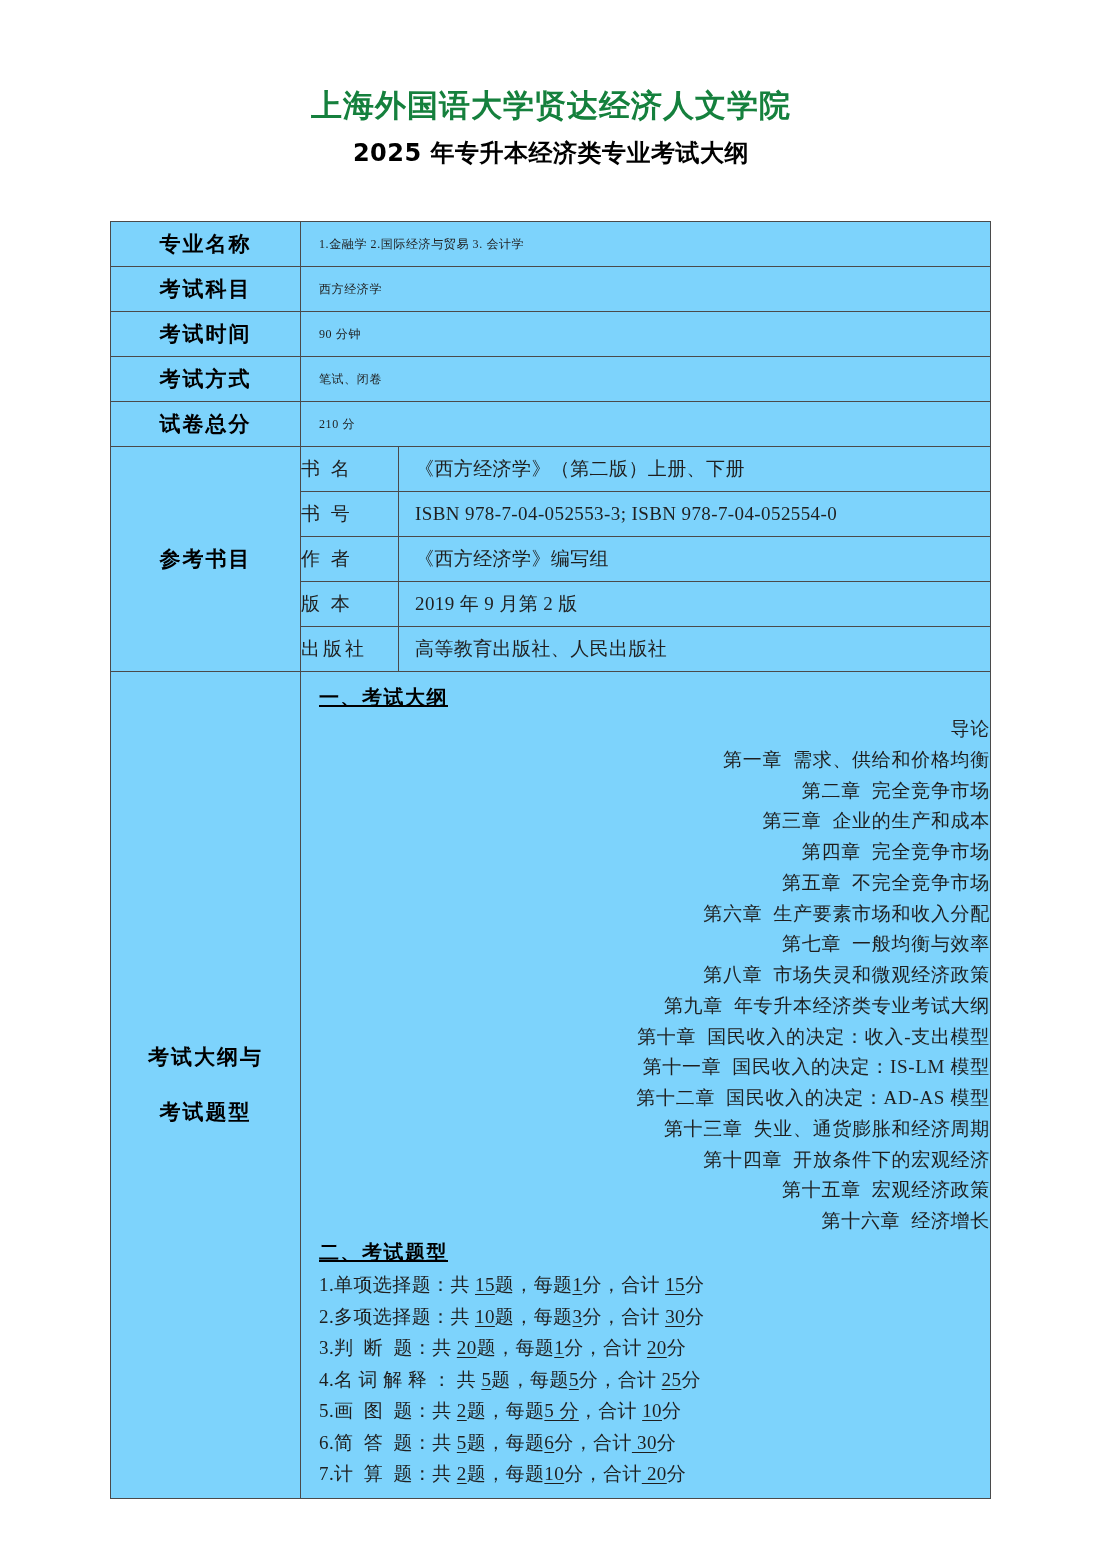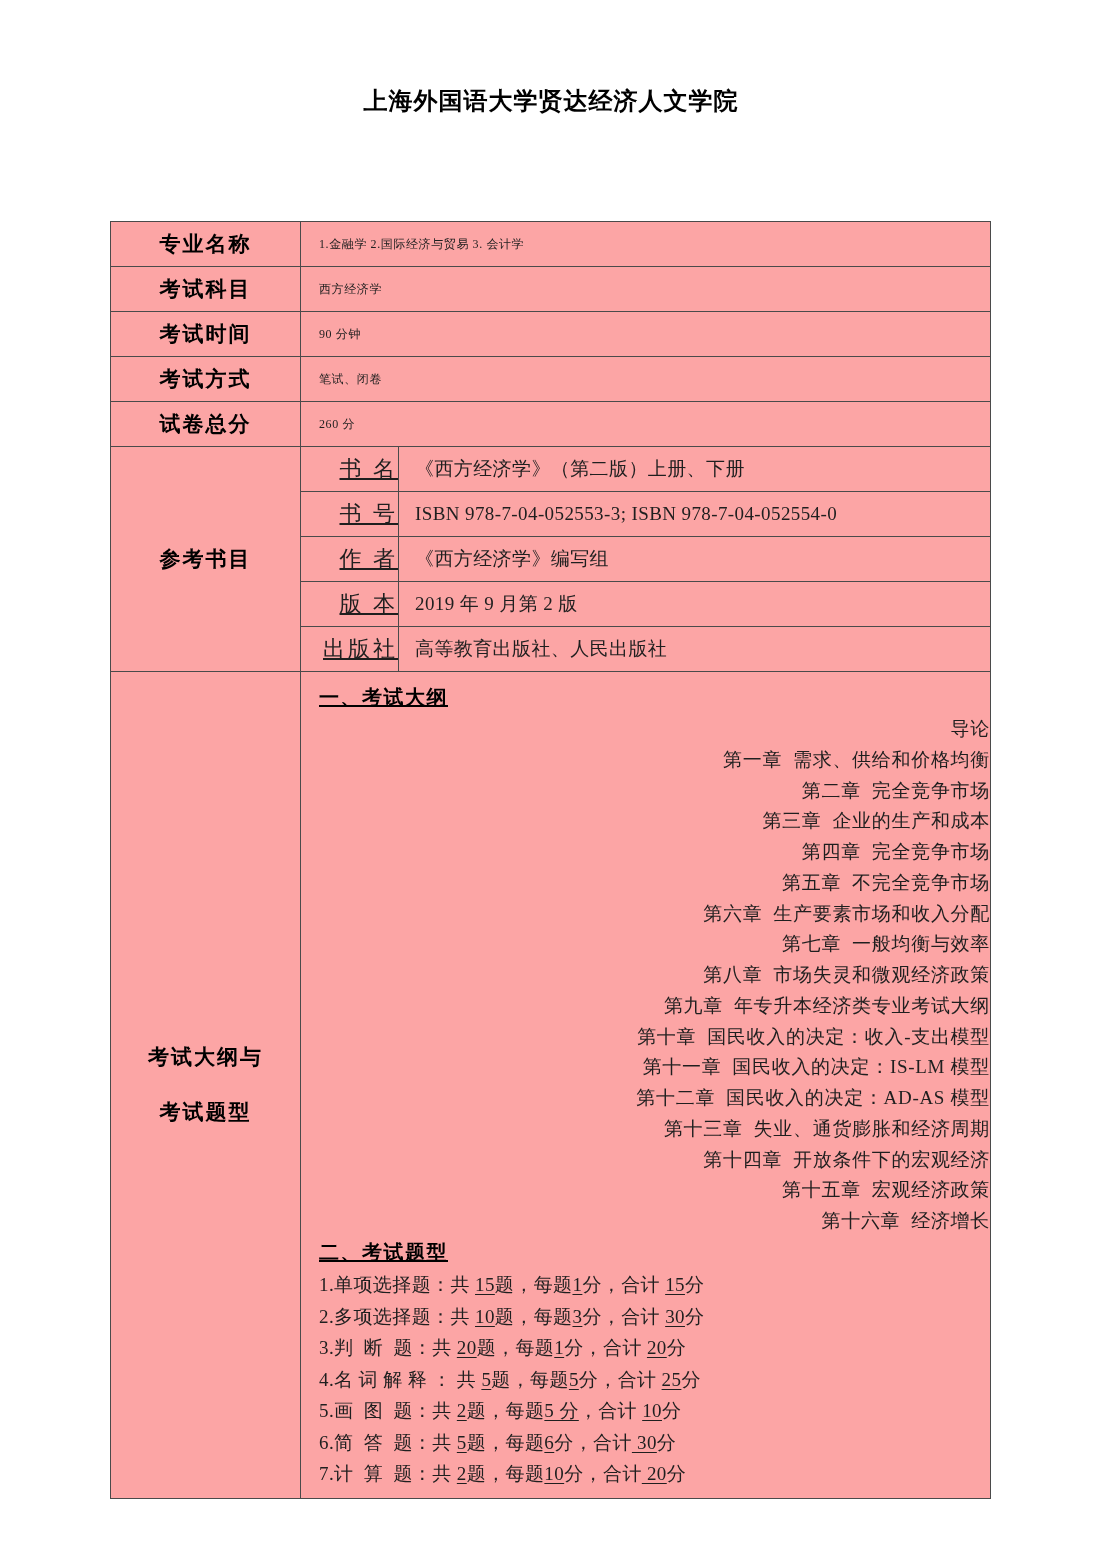--- a/index.html
+++ b/index.html
@@ -24,25 +24,25 @@
     position: relative;
   }
 
   
   .title-block {
     text-align: center;
     padding-top: 86px;
   }
   .doc-title {
     font-family: "DejaVu Sans", "Liberation Sans", sans-serif;
-    font-size: 24px;
+    font-size: 31px;
     font-weight: bold;
     letter-spacing: 1px;
     line-height: 1.25;
-    color: #000000;
+    color: #15803d;
   }
   .doc-subtitle {
     font-family: "DejaVu Sans", "Liberation Sans", sans-serif;
     font-size: 24px;
     font-weight: bold;
     letter-spacing: 0.5px;
     margin-top: 12px;
     color: #000;
   }
 
@@ -52,21 +52,21 @@
     left: 110px;
     top: 221px;
     width: 881px;
     border-collapse: collapse;
     table-layout: fixed;
   }
   .exam-table td {
     border: 1px solid #4a4a4a;
     padding: 0;
     vertical-align: middle;
-    background: #fca5a5;
+    background: #7dd3fc;
   }
 
   .lbl {
     width: 190px;
     text-align: center;
     font-family: "DejaVu Serif", "Liberation Serif", serif;
     font-weight: bold;
     font-size: 21px;
     letter-spacing: 2px;
     color: #000;
@@ -85,26 +85,25 @@
     width: 190px;
     text-align: center;
     font-family: "DejaVu Serif", "Liberation Serif", serif;
     font-weight: bold;
     font-size: 21px;
     letter-spacing: 2px;
     color: #000;
   }
   .sublbl {
     width: 98px;
-    text-align: right;
-    font-size: 22px;
+    text-align: left;
+    font-size: 19px;
     letter-spacing: 3px;
     color: #1f1f1f;
     height: 44px;
-    text-decoration: underline;
   }
   .subval {
     padding-left: 16px !important;
     font-size: 19px;
     letter-spacing: 0.4px;
     color: #1f1f1f;
     height: 44px;
   }
 
   
@@ -155,20 +154,21 @@
     text-underline-offset: 3px;
   }
 </style>
 </head>
 <body>
 
 <div class="page">
 
   <div class="title-block">
     <div class="doc-title">上海外国语大学贤达经济人文学院</div>
+    <div class="doc-subtitle">2025 年专升本经济类专业考试大纲</div>
   </div>
 
   <table class="exam-table">
     <colgroup>
       <col style="width:190px">
       <col style="width:98px">
       <col>
     </colgroup>
     <tbody>
 
@@ -183,21 +183,21 @@
       <tr>
         <td class="lbl">考试时间</td>
         <td class="val" colspan="2">90 分钟</td>
       </tr>
       <tr>
         <td class="lbl">考试方式</td>
         <td class="val" colspan="2">笔试、闭卷</td>
       </tr>
       <tr>
         <td class="lbl">试卷总分</td>
-        <td class="val" colspan="2">260 分</td>
+        <td class="val" colspan="2">210 分</td>
       </tr>
 
       <tr>
         <td class="refs-label" rowspan="5">参考书目</td>
         <td class="sublbl">书 名</td>
         <td class="subval">《西方经济学》（第二版）上册、下册</td>
       </tr>
       <tr>
         <td class="sublbl">书 号</td>
         <td class="subval">ISBN 978-7-04-052553-3;   ISBN 978-7-04-052554-0</td>

